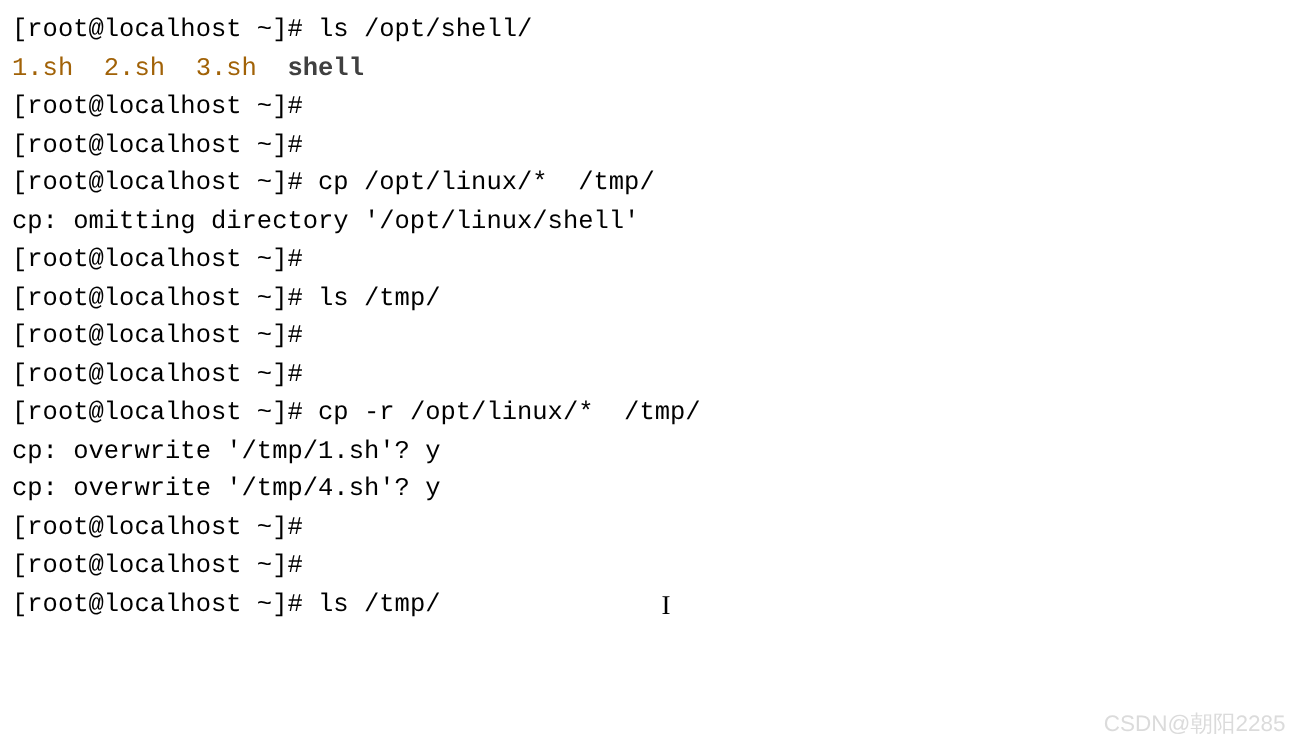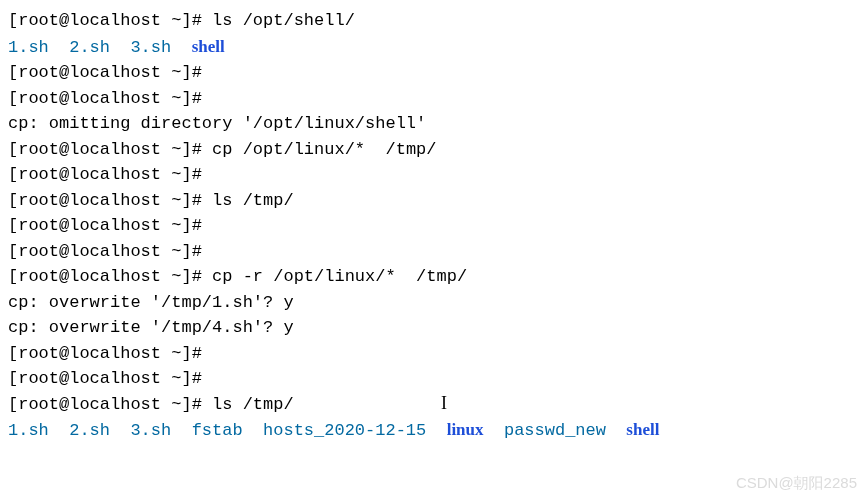--- a/index.html
+++ b/index.html
@@ -16,26 +16,25 @@
       padding: 8px;
       width: 865px;
       height: 500px;
       overflow: hidden;
       position: relative;
     }
     .line {
       white-space: pre;
     }
     .dir {
-      color: #1d4ed8;
+      color: #404040;
       font-weight: bold;
-      font-family: Liberation Serif, serif;
     }
     .file {
-      color: #0369a1;
+      color: #a16207;
       margin-top: 20px;
     }
     .cursor-icon {
       position: absolute;
       font-family: serif;
       font-size: 18px;
       color: #000000;
       pointer-events: none;
     }
     .watermark {
@@ -50,30 +49,29 @@
     }
   </style>
 </head>
 <body>
 
 <div id="terminal">
     <div class="line"><span>[root@localhost ~]# </span><span>ls /opt/shell/</span></div>
     <div class="line"><span class="file">1.sh  2.sh  3.sh  </span><span class="dir">shell</span></div>
     <div class="line"><span>[root@localhost ~]#</span></div>
     <div class="line"><span>[root@localhost ~]#</span></div>
+    <div class="line"><span>[root@localhost ~]# </span><span>cp /opt/linux/*  /tmp/</span></div>
     <div class="line"><span>cp: omitting directory '/opt/linux/shell'</span></div>
-    <div class="line"><span>[root@localhost ~]# </span><span>cp /opt/linux/*  /tmp/</span></div>
     <div class="line"><span>[root@localhost ~]#</span></div>
     <div class="line"><span>[root@localhost ~]# </span><span>ls /tmp/</span></div>
     <div class="line"><span>[root@localhost ~]#</span></div>
     <div class="line"><span>[root@localhost ~]#</span></div>
     <div class="line"><span>[root@localhost ~]# </span><span>cp -r /opt/linux/*  /tmp/</span></div>
     <div class="line"><span>cp: overwrite '/tmp/1.sh'? y</span></div>
     <div class="line"><span>cp: overwrite '/tmp/4.sh'? y</span></div>
     <div class="line"><span>[root@localhost ~]#</span></div>
     <div class="line"><span>[root@localhost ~]#</span></div>
     <div class="line"><span>[root@localhost ~]# </span><span>ls /tmp/</span></div>
-    <div class="line"><span class="file">1.sh  2.sh  3.sh  fstab  hosts_2020-12-15  </span><span class="dir">linux</span><span class="file">  passwd_new  </span><span class="dir">shell</span></div>
   </div>
 
 <span class="cursor-icon" style="left:441px; top:390px;">I</span>
 
 <div class="watermark">CSDN@朝阳2285</div>
 
 </body></html>

